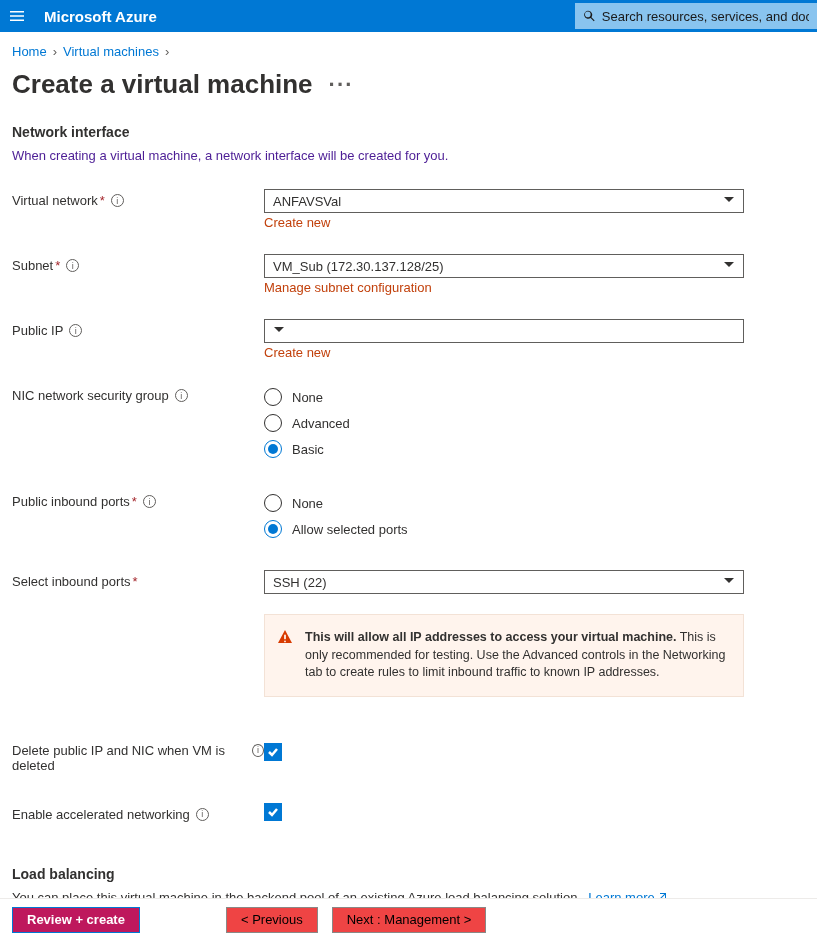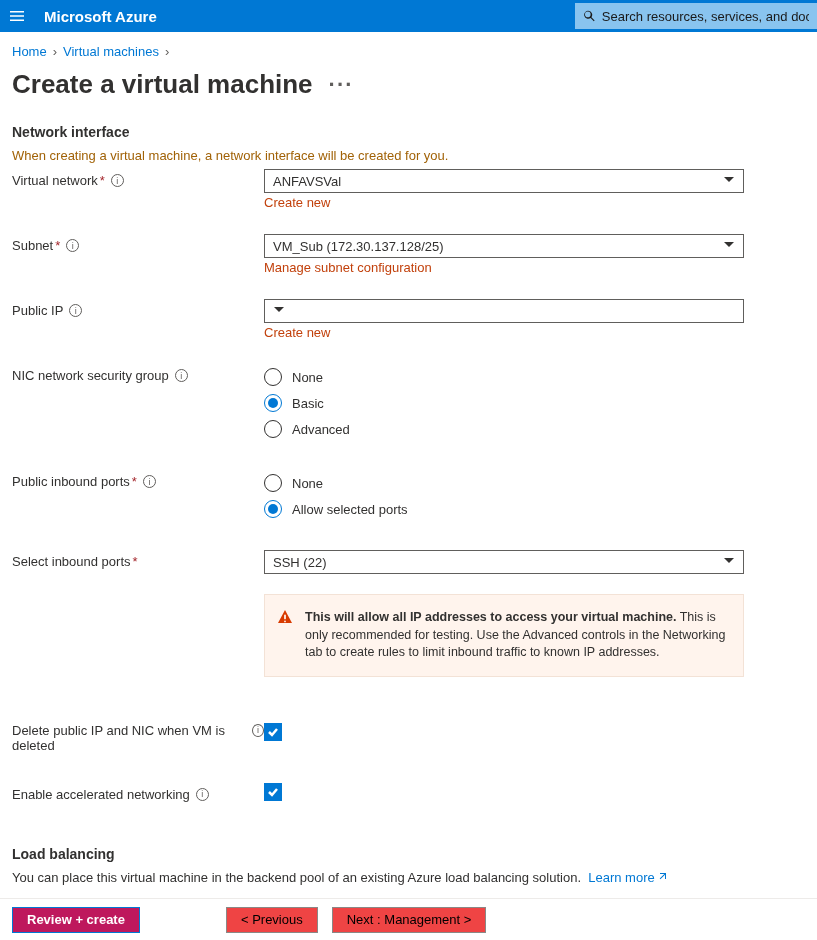--- a/index.html
+++ b/index.html
@@ -12,21 +12,21 @@
   .searchbox svg { width: 14px; height: 14px; fill: #1a1a1a; margin-right: 6px; }
   .searchinput { background: transparent; border: none; outline: none; font-size: 13px; width: 100%; color: #1a1a1a; }
   .searchinput::placeholder { color: #1a1a1a; }
   .page { padding: 12px 12px 0 12px; }
   .breadcrumb { font-size: 13px; color: #605e5c; margin-bottom: 10px; display: flex; align-items: center; gap: 6px; }
   .breadcrumb a { color: #0078d4; text-decoration: none; }
   .chev { color: #605e5c; }
   h1 { font-size: 26px; font-weight: 600; margin-bottom: 24px; display: flex; align-items: center; }
   .ellipsis { margin-left: 16px; color: #605e5c; font-size: 22px; letter-spacing: 1px; }
   h2 { font-size: 14px; font-weight: 600; margin-bottom: 8px; }
-  .section-desc { color: #a16207; margin-bottom: 6px; }
+  .section-desc { color: #4c1d95; margin-bottom: 26px; }
   .form { }
   .row { display: flex; margin-bottom: 6px; }
   .label-col { width: 252px; padding-top: 4px; display: flex; align-items: flex-start; }
   .label-col .lbl { font-size: 13px; }
   .req { color: #a4262c; margin-left: 2px; }
   .info { display: inline-flex; width: 13px; height: 13px; border: 1px solid #605e5c; border-radius: 50%; font-size: 9px; align-items: center; justify-content: center; color: #605e5c; margin-left: 6px; position: relative; top: 1px; }
   .ctrl-col { flex: 1; max-width: 492px; }
   .dropdown { width: 480px; height: 24px; border: 1px solid #605e5c; display: flex; align-items: center; padding: 0 8px; cursor: pointer; background: #fff; position: relative; }
   .dropdown .val { flex: 1; }
   .dropdown .chev-down svg { width: 12px; height: 12px; fill: #323130; }
@@ -140,29 +140,29 @@
     <div class="row">
       <div class="label-col">
         <span class="lbl">NIC network security group</span>
         <span class="info">i</span>
       </div>
       <div class="ctrl-col">
         <div class="radio-row">
           <span class="radio-outer"></span>
           <span>None</span>
         </div>
+        <div class="radio-row">
+          <span class="radio-outer"></span>
+          <span>Advanced</span>
+        </div>
         <div class="radio-row selected">
           <span class="radio-outer">
               <span class="radio-inner"></span>
             </span>
           <span>Basic</span>
-        </div>
-        <div class="radio-row">
-          <span class="radio-outer"></span>
-          <span>Advanced</span>
         </div>
       </div>
     </div>
 
     <div class="spacer-v"></div>
 
     <div class="row">
       <div class="label-col">
         <span class="lbl">Public inbound ports</span>
         <span class="req">*</span>

